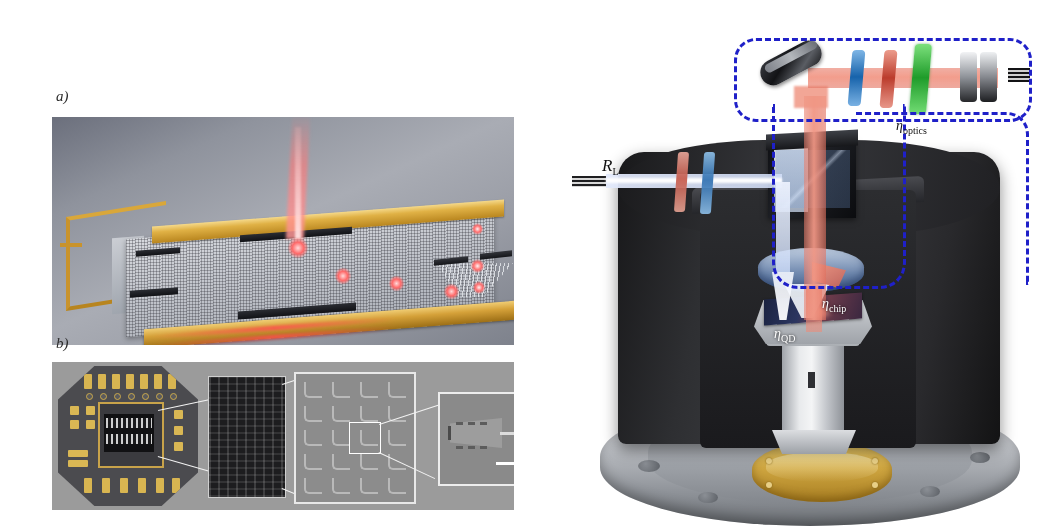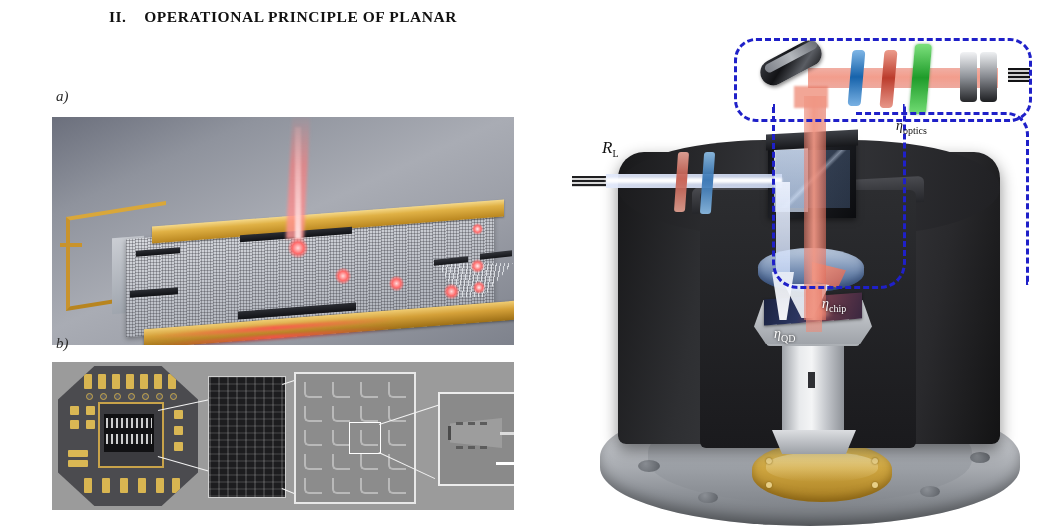--- a/index.html
+++ b/index.html
@@ -266,31 +266,26 @@
   #oel-fibertip{left:448px;top:68px;width:22px;height:14px;
       background:repeating-linear-gradient(180deg,#131315 0 2px,#cfcfcf 2px 4px);}
 
   
   .eta{position:absolute;font-family:"Liberation Serif",serif;font-size:14px;white-space:nowrap;}
   .eta i{font-style:italic;}
   .eta sub{font-size:10px;font-style:normal;}
   #lab-optics{left:336px;top:118px;color:#111;}
   #lab-chip{left:262px;top:296px;color:#ffffff;text-shadow:0 0 3px rgba(0,0,0,.9);}
   #lab-qd{left:214px;top:326px;color:#ffffff;text-shadow:0 0 3px rgba(0,0,0,.9);}
-  #lab-rl{left:42px;top:138px;font-size:17px;color:#111;}
+  #lab-rl{left:42px;top:156px;font-size:17px;color:#111;}
 </style>
 </head>
 <body>
 
 <div id="title-block">
-  <div class="title-line l1">
-    <span>II.</span>
-    &nbsp;&nbsp;
-    <span>OPERATIONAL PRINCIPLE OF PLANAR</span>
-  </div>
 </div>
 
 <div class="panel-label" id="label-a">a)</div>
 
 <div id="panel-a">
   <div class="pa" id="gold-frame"></div>
   <div class="pa" id="gold-stub"></div>
   <div class="pa" id="membrane-lip"></div>
   <div class="pa" id="membrane"></div>
   <div class="pa" id="gold-top"></div>

